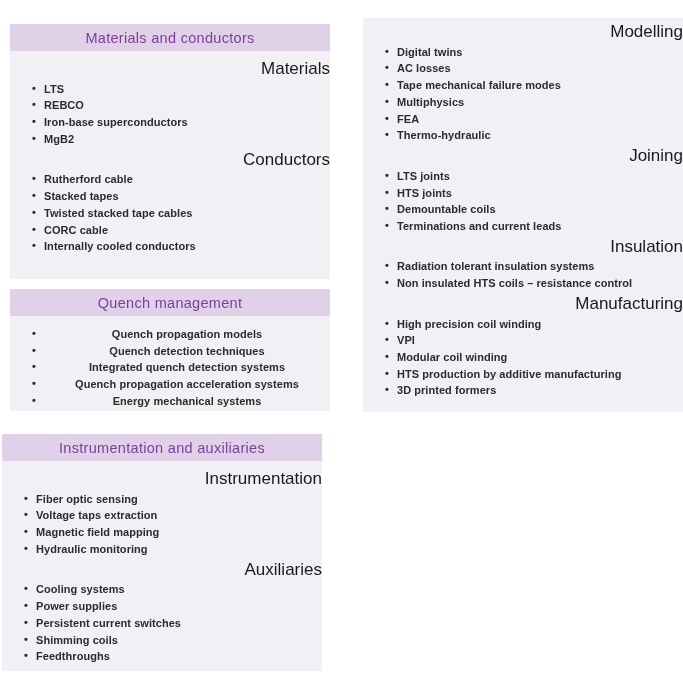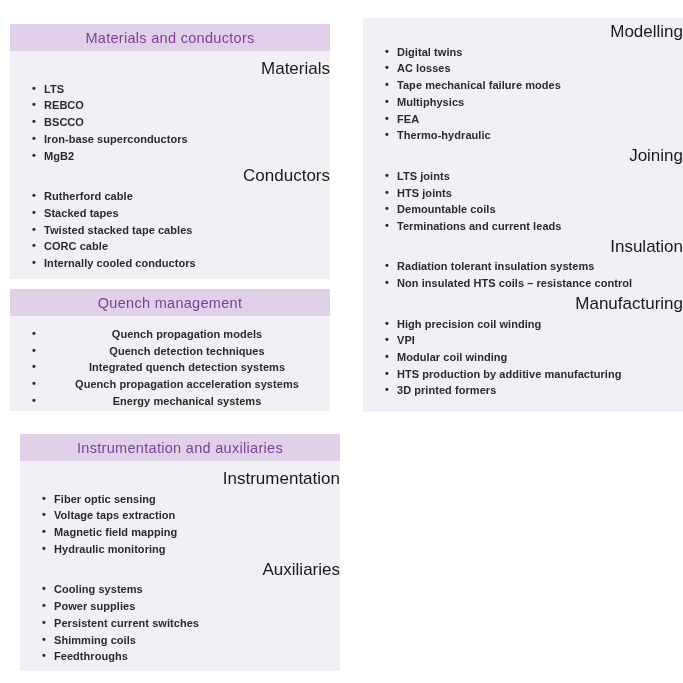--- a/index.html
+++ b/index.html
@@ -82,42 +82,41 @@
     left: 22px;
     top: -1px;
     font-size: 11px;
     line-height: 1.52;
     color: #2b2b2b;
   }
 
   
   #panel-materials      { left: 10px;  top: 24px;  width: 320px; height: 255px; }
   #panel-quench         { left: 10px;  top: 289px; width: 320px; height: 122px; }
-  #panel-instrument     { left: 20px;  top: 434px; width: 320px; height: 237px; }
+  #panel-instrument     { left: 2px;  top: 434px; width: 320px; height: 237px; }
   #panel-coil           { left: 363px; top: 18px;  width: 320px; height: 394px; }
 
   #panel-coil .panel-body  { padding-top: 2px; }
   #panel-quench .panel-body { padding-top: 10px; text-align: center; }
   #panel-instrument .panel-body { }
 </style>
 </head>
 <body>
 
 <div class="board">
 
   <section class="panel" id="panel-materials">
     <div class="panel-header">
       <span class="panel-header-title">Materials and conductors</span>
     </div>
     <div class="panel-body">
       <h2 class="group-heading">Materials</h2>
       <ul class="bullet-list">
         <li class="bullet-item">LTS</li>
         <li class="bullet-item">REBCO</li>
-        <li class="bullet-item">BSCCO</li>
         <li class="bullet-item">Iron-base superconductors</li>
         <li class="bullet-item">MgB2</li>
       </ul>
       <h2 class="group-heading">Conductors</h2>
       <ul class="bullet-list">
         <li class="bullet-item">Rutherford cable</li>
         <li class="bullet-item">Stacked tapes</li>
         <li class="bullet-item">Twisted stacked tape cables</li>
         <li class="bullet-item">CORC cable</li>
         <li class="bullet-item">Internally cooled conductors</li>

